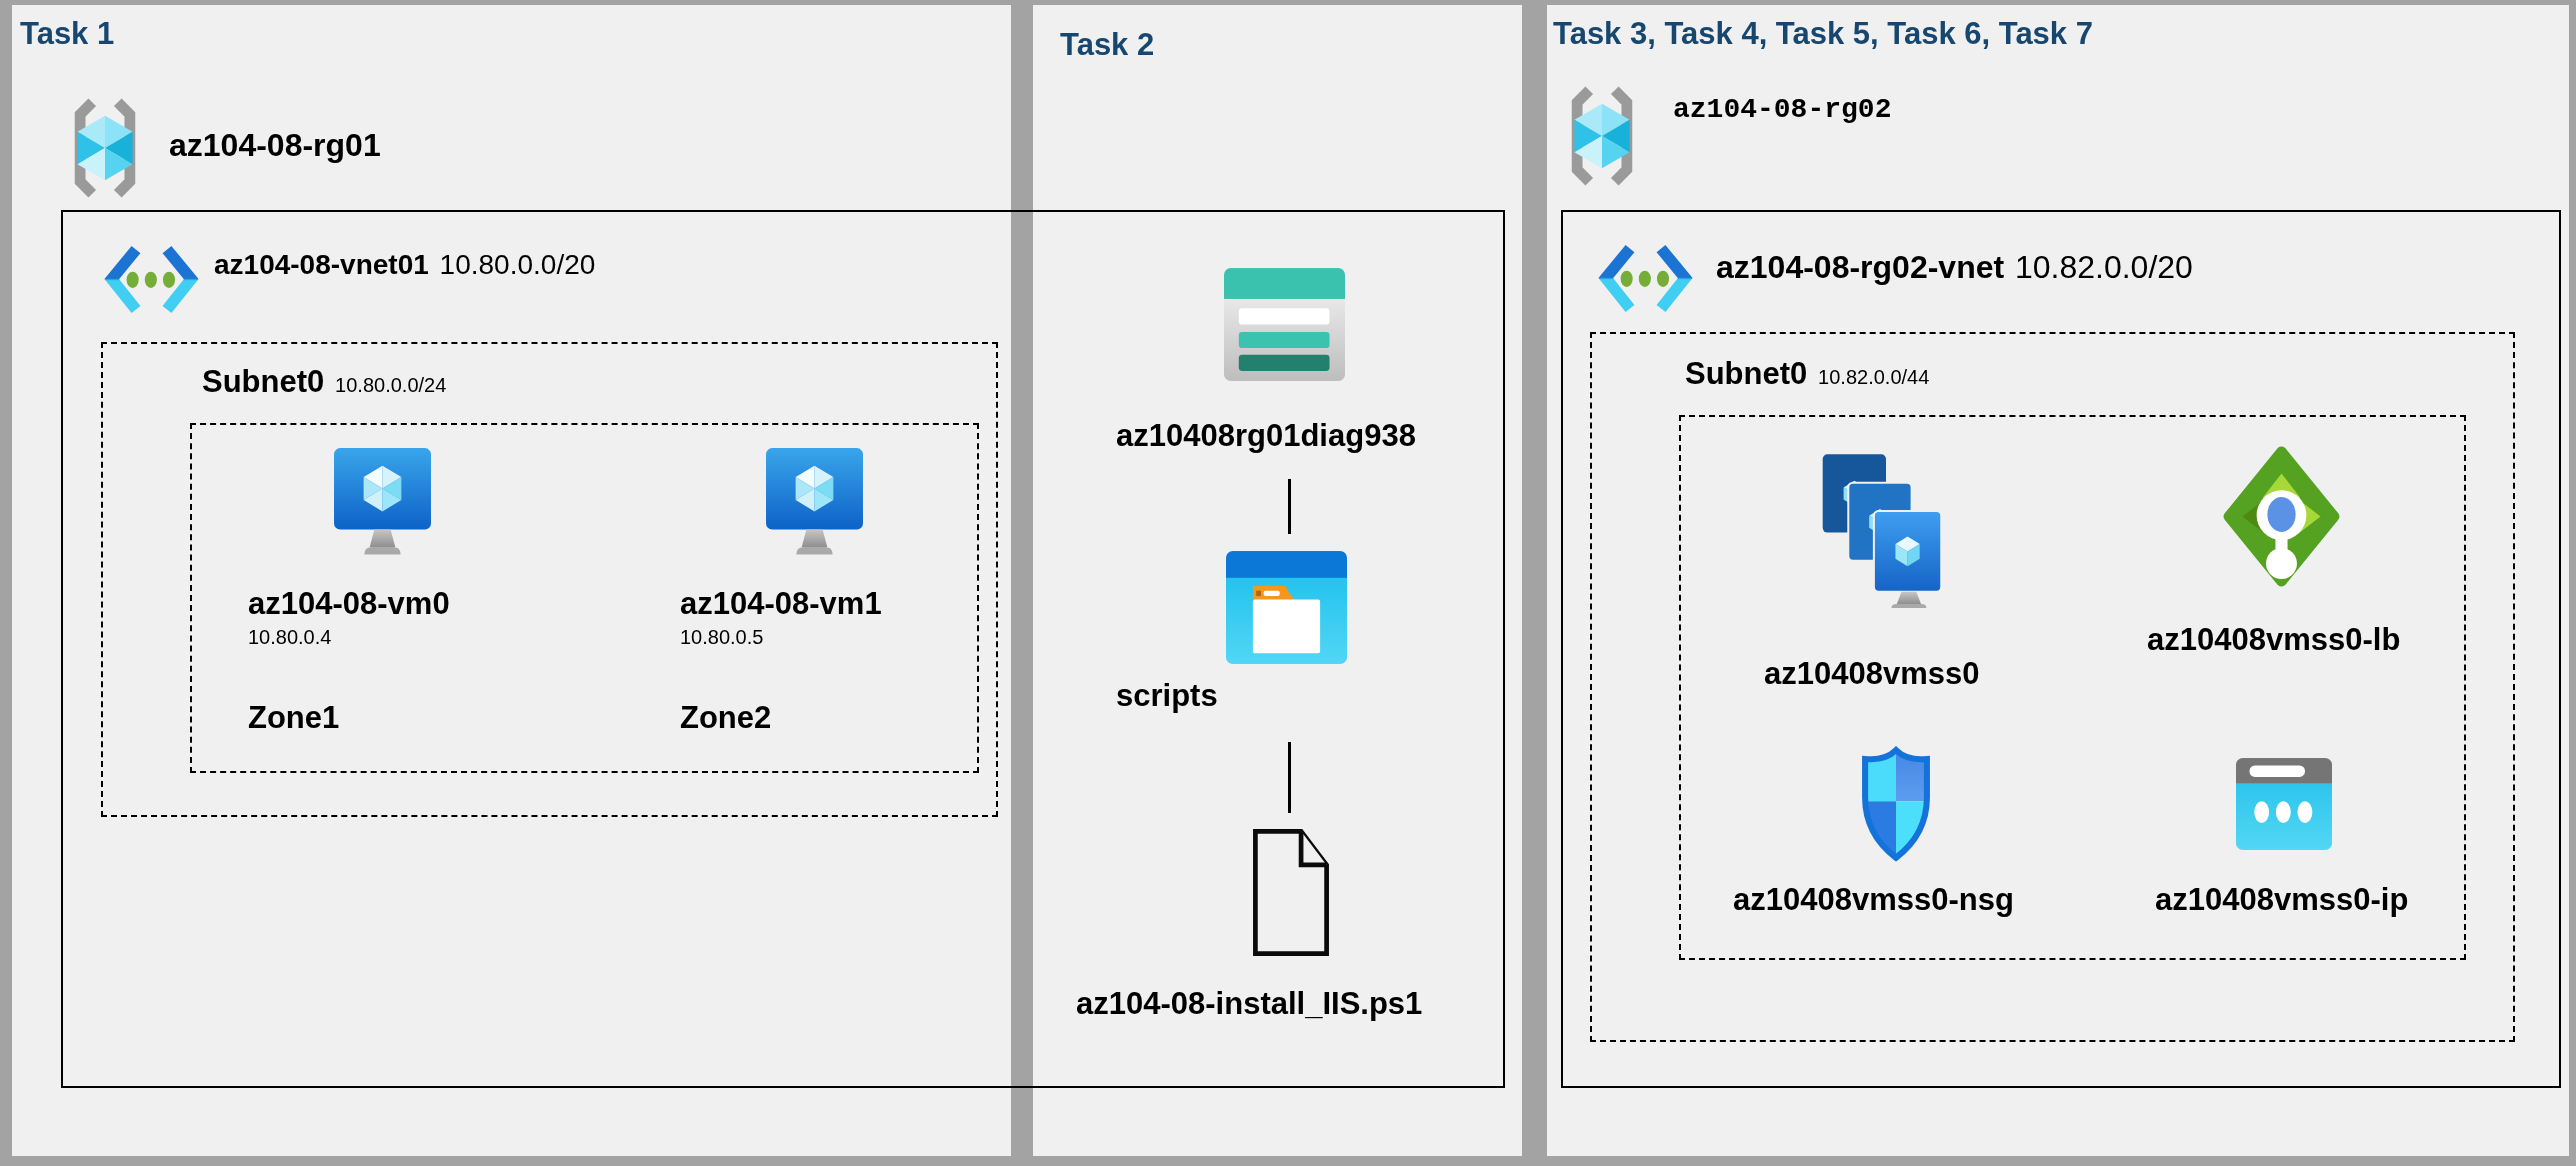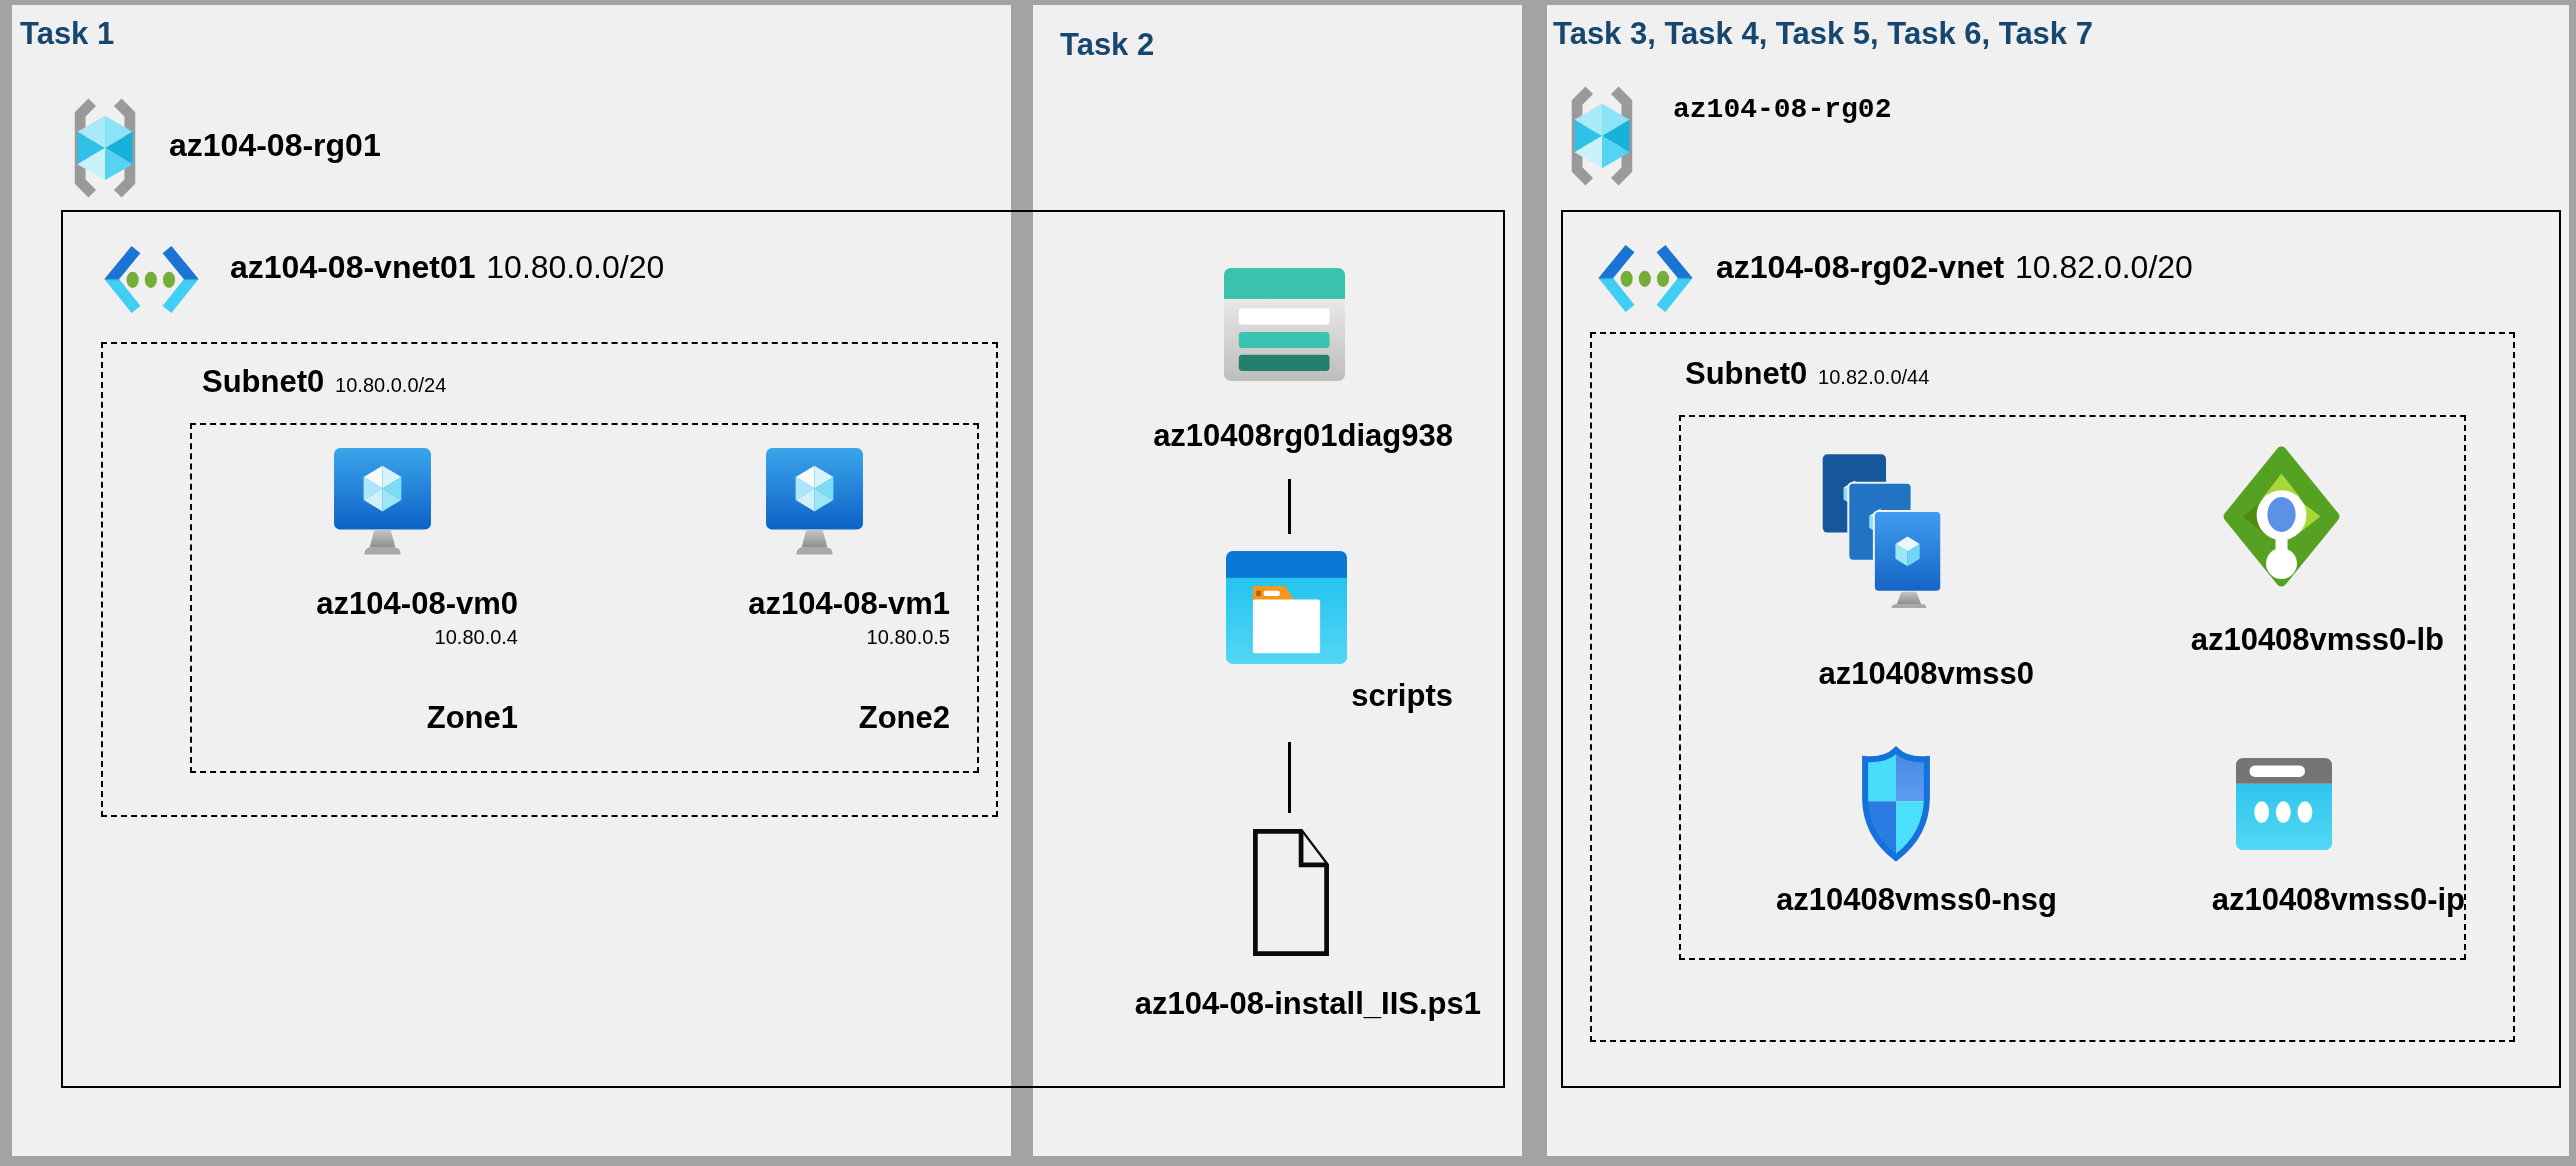--- a/index.html
+++ b/index.html
@@ -1,21 +1,21 @@
 <!DOCTYPE html>
 <html style="font-size:10.8px"><head>
 <meta charset="utf-8">
 <style>
   html,body{margin:0;padding:0;background:#ffffff;}
   .stage{position:relative;width:2576px;height:1166px;background:#a3a3a3;font-family:"Liberation Sans",sans-serif;overflow:hidden;}
   .panel{position:absolute;top:5.4px;height:1151px;background:#f0f0f0;}
   .title{position:absolute;font-size:31px;font-weight:700;color:#17476f;white-space:nowrap;}
   .lbl{position:absolute;font-size:31px;font-weight:700;color:#000;white-space:nowrap;}
   .lbl .r{font-weight:400;margin-left:10.8px;}
-  .ctr{position:absolute;text-align:right;font-size:31px;font-weight:700;color:#000;white-space:nowrap;}
+  .ctr{position:absolute;text-align:left;font-size:31px;font-weight:700;color:#000;white-space:nowrap;}
   .ip{font-weight:400;font-size:20px;}
   .box-solid{position:absolute;border:2.7px solid #000;box-sizing:border-box;}
   .box-dash{position:absolute;border:2px dashed #000;box-sizing:border-box;}
   .conn{position:absolute;width:2.7px;background:#000;}
   .icon{position:absolute;}
 </style>
 </head>
 <body>
 
 <div class="stage">
@@ -79,21 +79,21 @@
 
   <div class="box-solid" style="left:61px;top:210px;width:1444px;height:878px;"></div>
 
   <svg class="icon" style="left:101px;top:244px" width="101" height="71" viewBox="0 0 150 105">
     <path d="M52 8 L16 52 L52 97" stroke="url(#vnetg)" stroke-width="17" fill="none"></path>
     <path d="M98 8 L134 52 L98 97" stroke="url(#vnetg)" stroke-width="17" fill="none"></path>
     <ellipse cx="47" cy="53" rx="9" ry="12" fill="#74ad38"></ellipse>
     <ellipse cx="74" cy="53" rx="9" ry="12" fill="#74ad38"></ellipse>
     <ellipse cx="101" cy="53" rx="9" ry="12" fill="#74ad38"></ellipse>
   </svg>
-  <div class="lbl" style="left:230px;top:249px;font-size:32px;">
+  <div class="lbl" style="left:214px;top:249px;font-size:28px;">
     <span class="b">az104-08-vnet01</span><span class="r">10.80.0.0/20</span>
   </div>
 
   <div class="box-dash" style="left:101px;top:342px;width:897px;height:475px;"></div>
   <div class="lbl" style="left:202px;top:364px;">
     <span class="b">Subnet0</span><span class="r ip">10.80.0.0/24</span>
   </div>
 
   <div class="box-dash" style="left:190px;top:423px;width:789px;height:350px;"></div>
 

